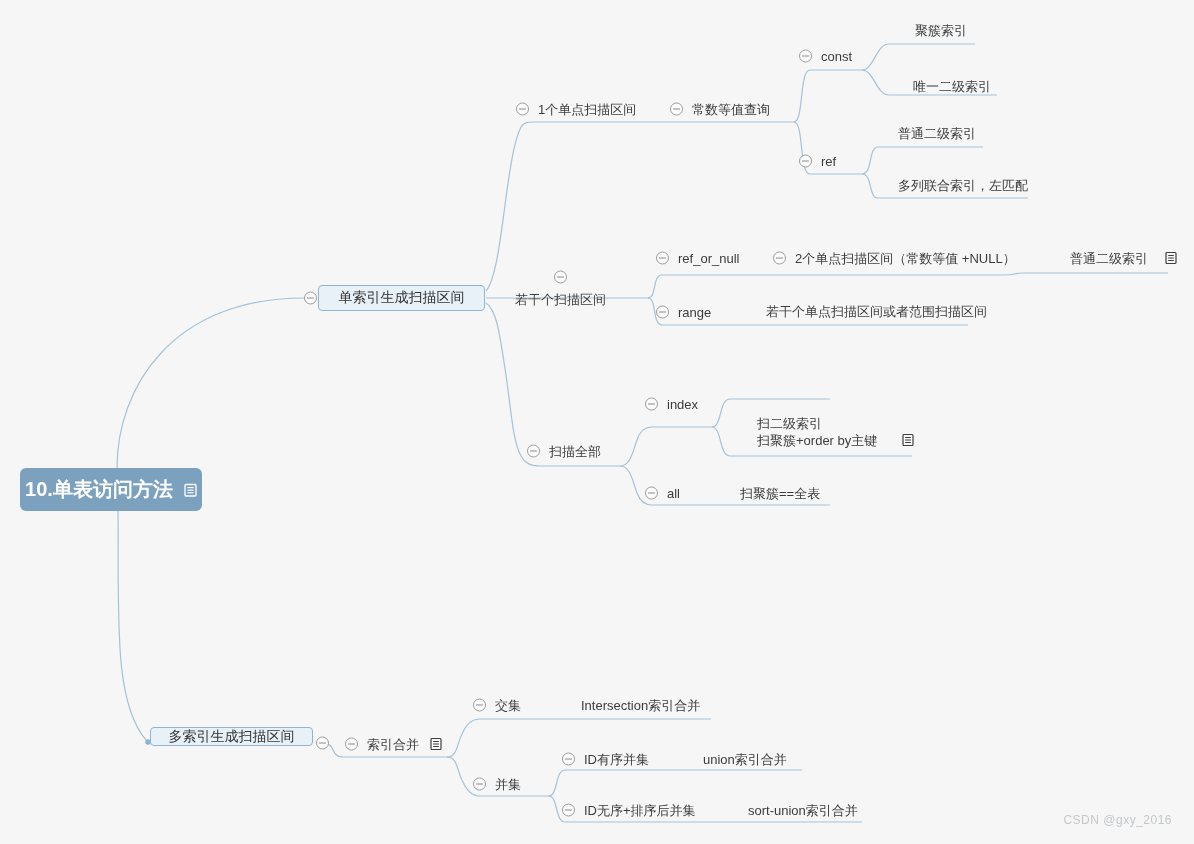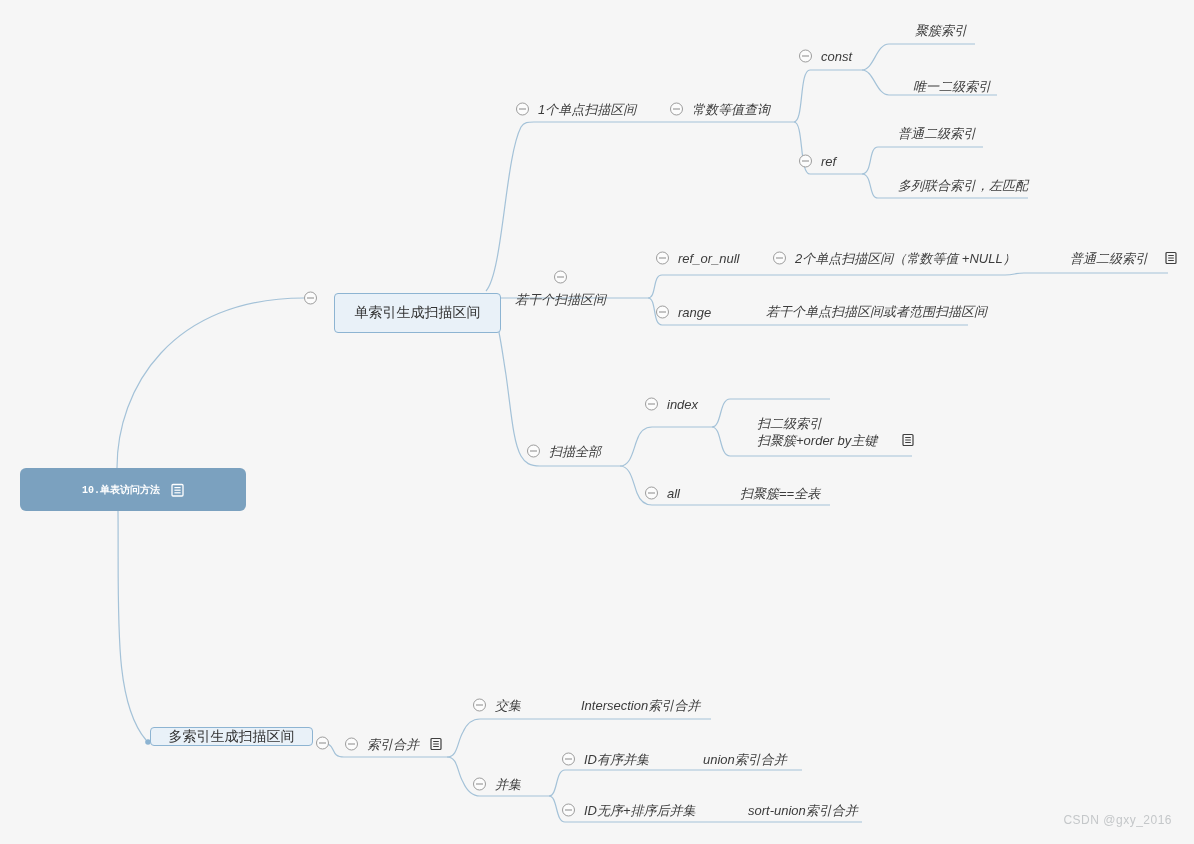--- a/index.html
+++ b/index.html
@@ -25,21 +25,20 @@
   .node{
     position:absolute;
     display:flex;
     align-items:center;
     gap:9px;
     transform:translateY(-50%);
     font-size:13px;
     color:#3b3b3b;
     white-space:nowrap;
     line-height:1;
-    font-style:italic;
   }
   .minus{
     display:inline-block;
     width:11px;height:11px;
     border:1px solid #9c9c9c;
     border-radius:50%;
     background:#fcfcfc;
     position:relative;
     flex:0 0 auto;
     box-sizing:content-box;
@@ -72,32 +71,31 @@
     background:#e9f1f8;
     border-radius:4px;
     font-size:14px;
     color:#333;
     white-space:nowrap;
     box-sizing:border-box;
   }
   .root-box{
     position:absolute;
     left:20px;top:468px;
-    width:226px;height:43px;
+    width:182px;height:43px;
     background:#7ba1bf;
     border-radius:6px;
     display:flex;
     align-items:center;
     justify-content:center;
     gap:11px;
     color:#ffffff;
-    font-size:10px;
+    font-size:20px;
     font-weight:bold;
     white-space:nowrap;
-    font-family:Liberation Mono, monospace;
   }
   .root-box .note-icon{color:#ffffff;margin-left:0;}
   .watermark{
     position:absolute;
     right:22px;top:813px;
     font-size:12px;
     color:#c4c7c9;
     letter-spacing:0.5px;
   }
 </style>
@@ -138,21 +136,21 @@
       <svg width="13" height="14" viewBox="0 0 13 14">
           <rect x="1" y="1.5" width="11" height="11.5" rx="1" fill="none" stroke="currentColor" stroke-width="1.3"></rect>
           <line x1="3.4" y1="4.6" x2="9.6" y2="4.6" stroke="currentColor" stroke-width="1.2"></line>
           <line x1="3.4" y1="7.2" x2="9.6" y2="7.2" stroke="currentColor" stroke-width="1.2"></line>
           <line x1="3.4" y1="9.8" x2="9.6" y2="9.8" stroke="currentColor" stroke-width="1.2"></line>
         </svg>
     </span>
   </div>
 
   <span class="minus standalone" style="left:304px;top:298px;"></span>
-  <div class="tbox" style="left:334px;top:285px;width:167px;height:40px;margin-top:8px;">
+  <div class="tbox" style="left:318px;top:285px;width:167px;height:26px;">
     <span>单索引生成扫描区间</span>
   </div>
 
   <div class="tbox" style="left:150px;top:727px;width:163px;height:19px;">
     <span>多索引生成扫描区间</span>
   </div>
   <span class="minus standalone" style="left:316px;top:743px;"></span>
 
   <div class="node" style="left:516px;top:109px;">
     <span class="minus"></span>

